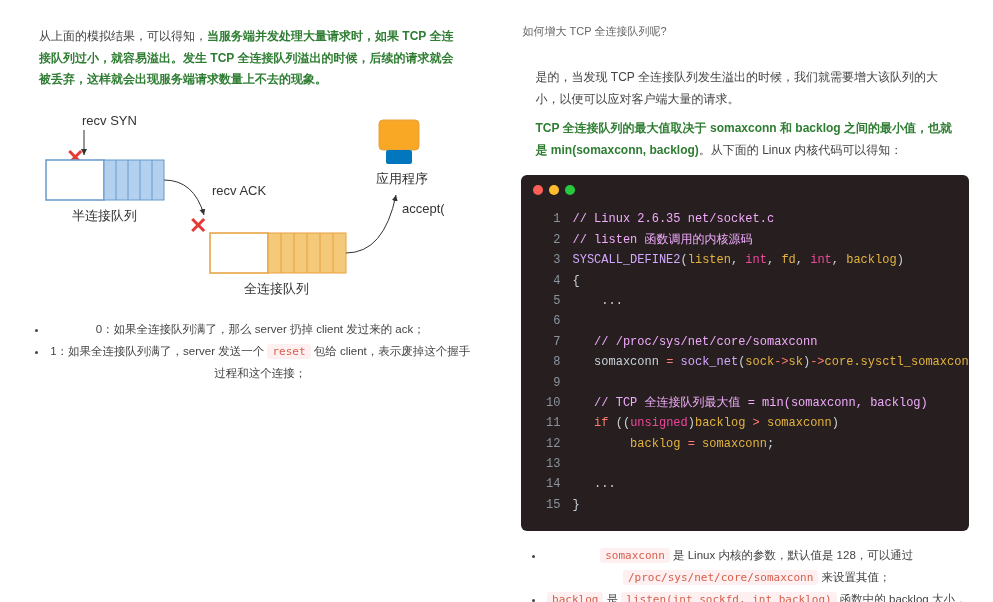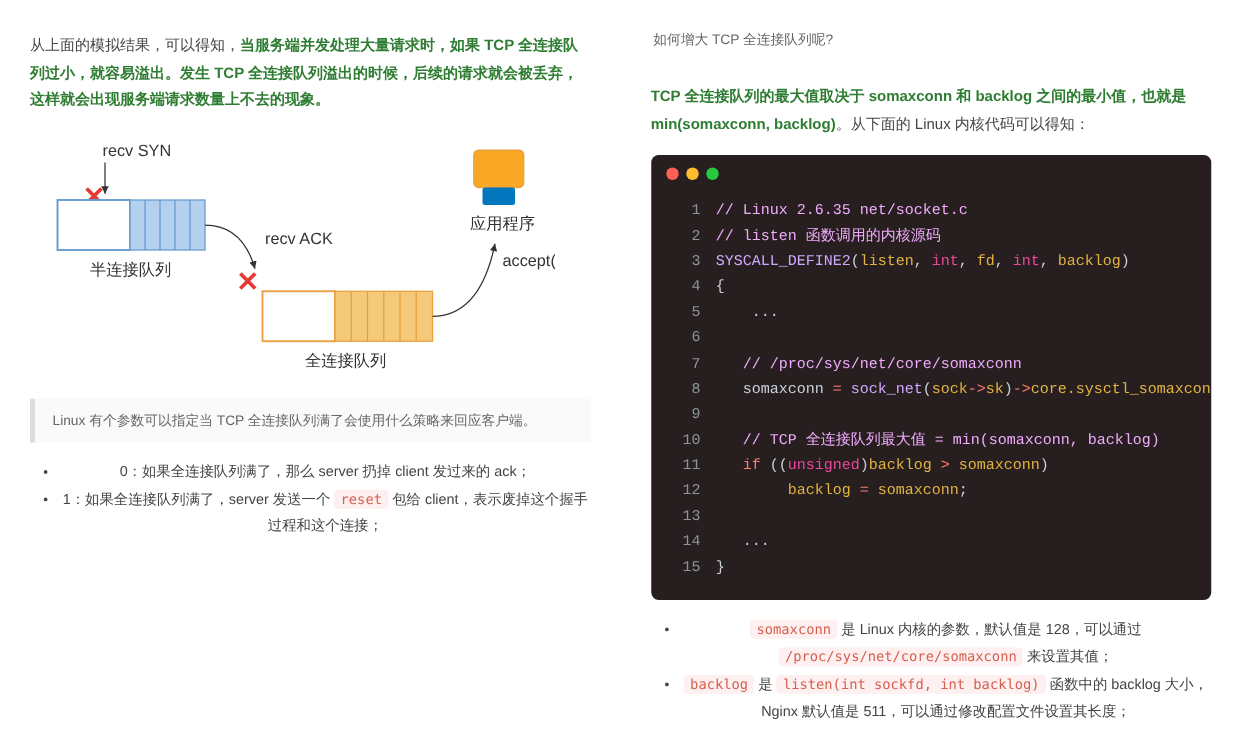--- a/index.html
+++ b/index.html
@@ -9,21 +9,21 @@
   color: #333;
   background: #fff;
   display: flex;
   width: 993px;
   height: 602px;
   overflow: hidden;
 }
 .col { padding: 18px 24px; }
 .col-left { width: 50%; border-right: 0; }
 .col-right { width: 50%; }
-p { line-height: 1.8; margin: 8px 0; color: #444; }
+p { line-height: 1.8; margin: 8px 15px; color: #444; }
 .bold-green { color: #2e7d32; font-weight: 700; }
 .diagram { display: flex; justify-content: flex-start; margin: 14px 0; }
 .quote-box {
   border-left: 4px solid #ddd;
   background: #fafafa;
   padding: 10px 14px;
   margin: 14px 0;
   font-size: 11px;
   color: #666;
 }
@@ -107,33 +107,33 @@
       <path d="M322 148 Q360 148 372 90" stroke="#333" fill="none" marker-end="url(#arr)"></path>
       <text x="378" y="108" font-size="13" fill="#333">accept()</text>
       <defs>
           <marker id="arr" markerWidth="8" markerHeight="8" refX="6" refY="3" orient="auto">
             <path d="M0,0 L6,3 L0,6" fill="#333"></path>
           </marker>
         </defs>
     </svg>
   </div>
 
-  <div class="quote-box">Linux 有个参数可以指定当 TCP 全连接队列满了会使用什么策略来回应客户端。</div>
 
 
 
   <ul>
     <li>0：如果全连接队列满了，那么 server 扔掉 client 发过来的 ack；</li>
     <li><span>1：如果全连接队列满了，server 发送一个</span> <span class="inline-code">reset</span> <span>包给 client，表示废掉这个握手过程和这个连接；</span></li>
   </ul>
 
 </div>
 
 <div class="col col-right">
   <div class="h-prompt">如何增大 TCP 全连接队列呢?</div>
+  <p>是的，当发现 TCP 全连接队列发生溢出的时候，我们就需要增大该队列的大小，以便可以应对客户端大量的请求。</p>
   <p><span class="bold-green">TCP 全连接队列的最大值取决于 somaxconn 和 backlog 之间的最小值，也就是 min(somaxconn, backlog)</span><span>。从下面的 Linux 内核代码可以得知：</span></p>
 
   <div class="code-term">
     <div class="term-bar">
         <span class="dot r"></span>
         <span class="dot y"></span>
         <span class="dot g"></span>
       </div>
     <pre><span class="ln">1</span><span class="tok-cm">// Linux 2.6.35 net/socket.c</span>
 <span class="ln">2</span><span class="tok-cm">// listen 函数调用的内核源码</span>

